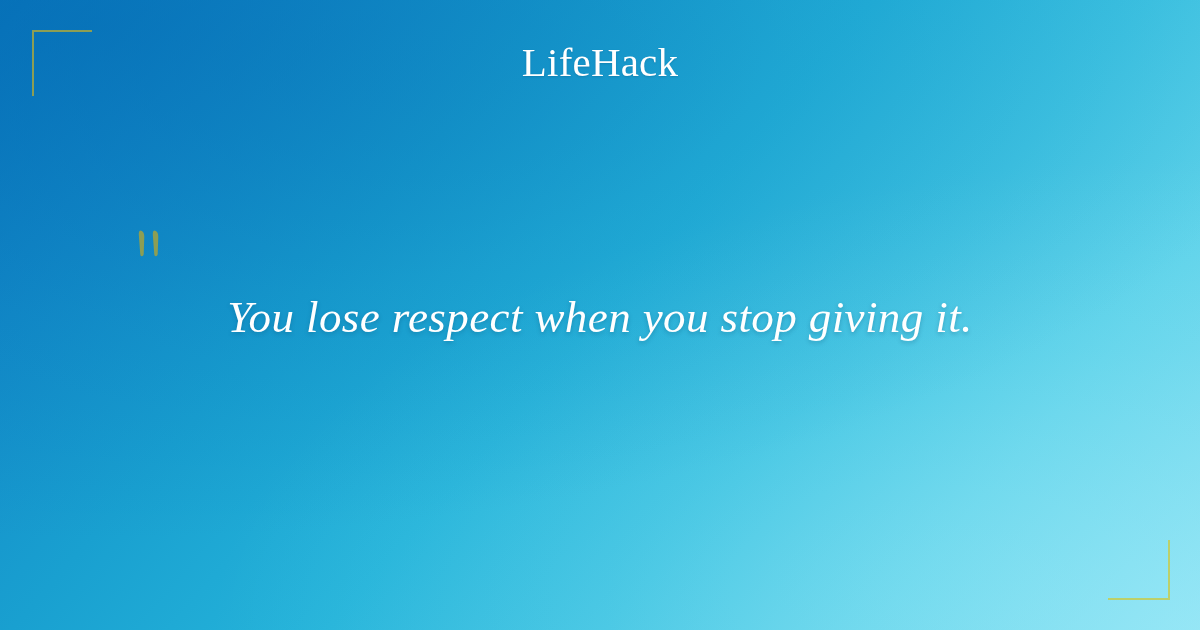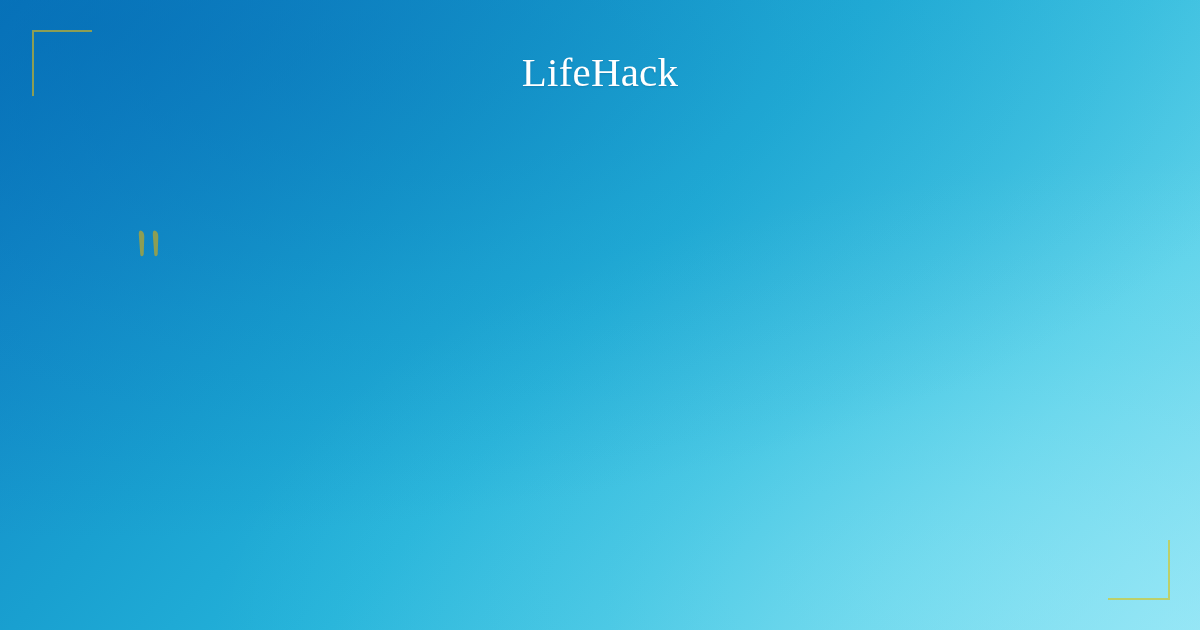--- a/index.html
+++ b/index.html
@@ -67,21 +67,21 @@
     position: absolute;
     left: 130px;
     top: 226px;
     width: 50px;
     height: 50px;
   }
 
   
   #logo {
     position: absolute;
-    top: 48px;
+    top: 38px;
     left: 0;
     width: 1200px;
     text-align: center;
     color: #ffffff;
     font-family: "Liberation Serif", "DejaVu Serif", serif;
     font-size: 41px;
     font-weight: 400;
     letter-spacing: 0.2px;
     line-height: 48px;
     text-shadow: 0 1px 2px rgba(0,60,95,0.22);
@@ -121,14 +121,17 @@
 
   <div id="quote-mark">
     <svg width="50" height="50" viewBox="0 0 50 50" aria-hidden="true">
       <path d="M10.5 4.5 C13.2 5.2 14.4 7.6 13.9 11.2 L11.6 27.8 C11.4 29.3 10.6 30.2 9.6 30.2 C8.6 30.2 8.0 29.3 8.1 27.8 L8.6 10.8 C8.7 7.0 8.9 5.0 10.5 4.5 Z" fill="#8c9e54" transform="translate(1,0) rotate(-6 11 17)"></path>
       <path d="M24.5 4.5 C27.2 5.2 28.4 7.6 27.9 11.2 L25.6 27.8 C25.4 29.3 24.6 30.2 23.6 30.2 C22.6 30.2 22.0 29.3 22.1 27.8 L22.6 10.8 C22.7 7.0 22.9 5.0 24.5 4.5 Z" fill="#8c9e54" transform="translate(1,0) rotate(-6 25 17)"></path>
     </svg>
   </div>
 
   <div id="logo">LifeHack</div>
 
+  <div id="quote-wrap">
+    <span id="quote-text">You lose respect when you stop giving it.</span>
+  </div>
 
 </div>
 
 </body></html>

